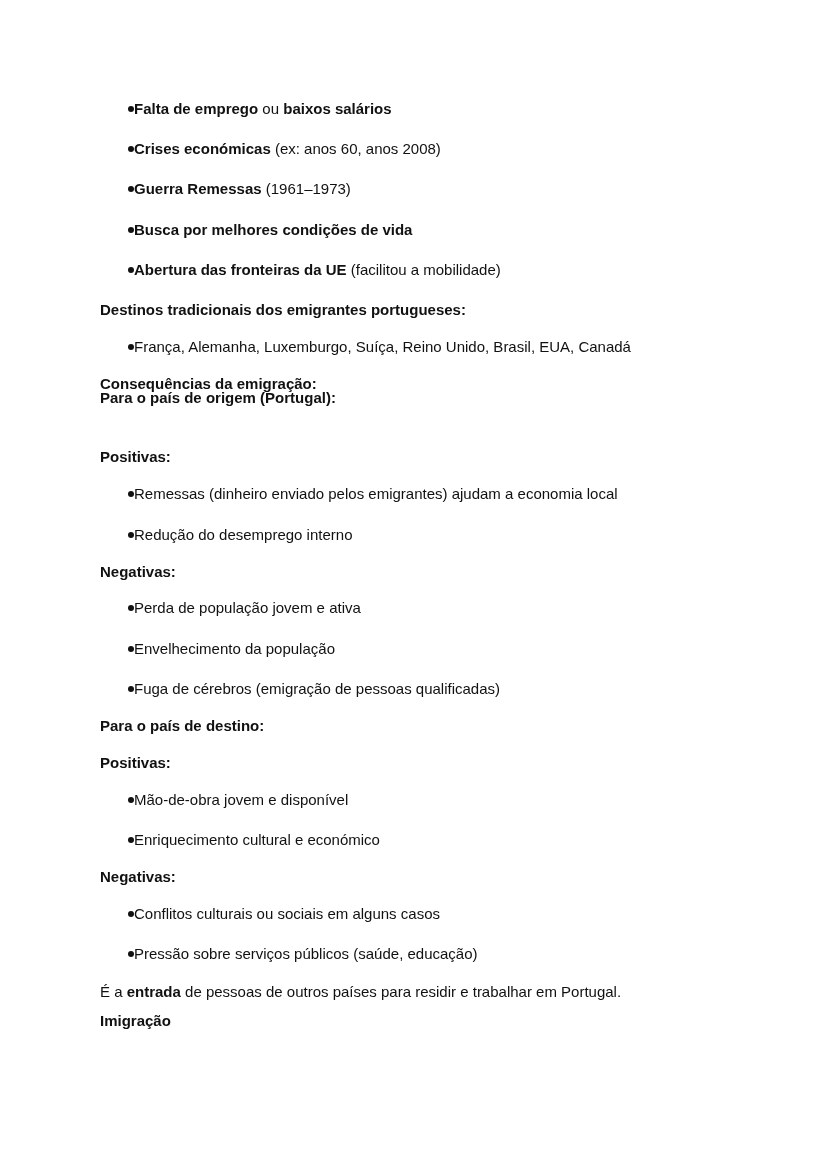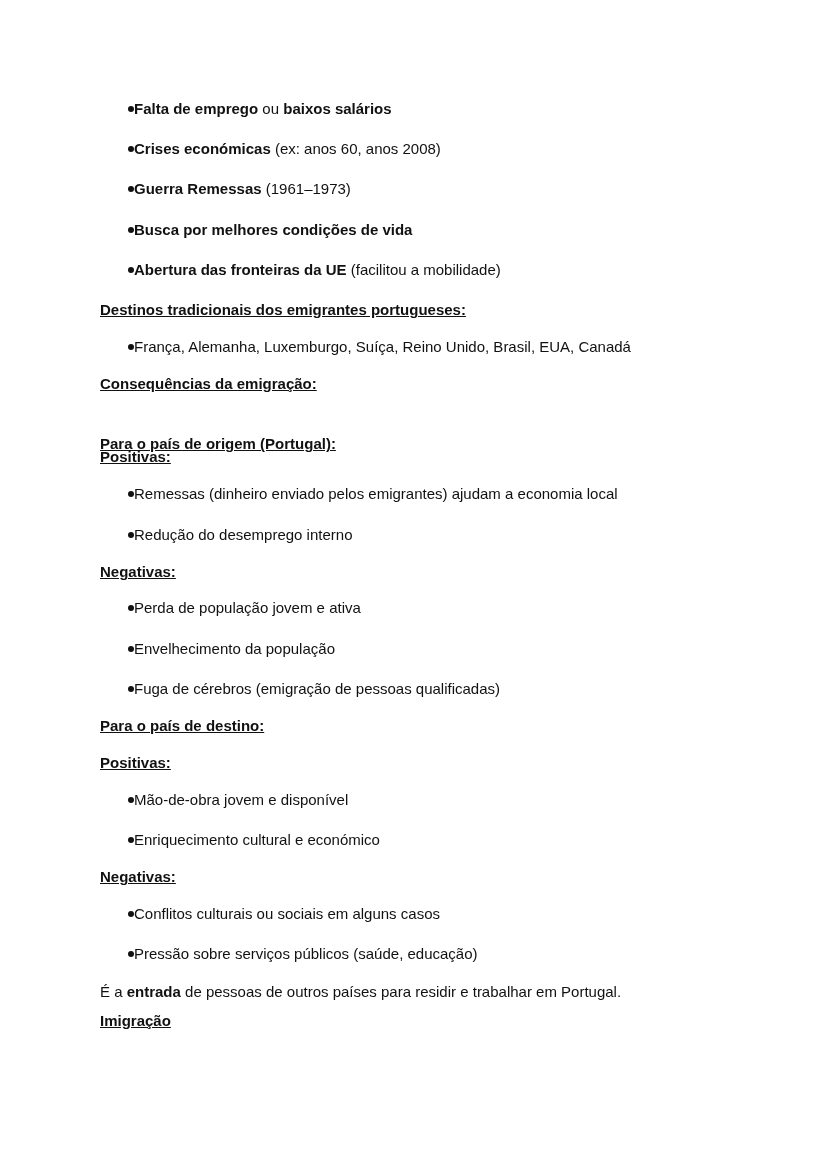--- a/index.html
+++ b/index.html
@@ -2,21 +2,21 @@
 <html><head>
   <meta charset="utf-8">
   <style>
     html, body { margin: 0; padding: 0; background: #ffffff; }
     body {
       width: 828px; height: 1169px; position: relative; overflow: hidden;
       font-family: "Liberation Sans", sans-serif; color: #111111;
       font-size: 15px;
     }
     .line { position: absolute; left: 0; white-space: nowrap; line-height: 18px; }
-    .heading { left: 100px; font-weight: bold; text-decoration: underline; }
+    .heading { left: 100px; font-weight: bold; }
     .para { left: 100px; }
     .bullet-item { left: 125px; }
     .bullet-item .dot {
       display: inline-block; width: 6px; height: 6px; border-radius: 50%;
       background: #111; position: absolute; left: 3px; top: 6px;
     }
     .bullet-item .txt { position: absolute; left: 9px; top: 0; }
     b { font-weight: bold; }
   </style>
 </head>
@@ -43,21 +43,21 @@
   <span class="txt"><b>Abertura das fronteiras da UE</b><span> (facilitou a mobilidade)</span></span>
 </div>
 
 <div class="line heading" style="top:301px">Destinos tradicionais dos emigrantes portugueses:</div>
 <div class="line bullet-item" style="top:338px">
   <span class="dot"></span>
   <span class="txt">França, Alemanha, Luxemburgo, Suíça, Reino Unido, Brasil, EUA, Canadá</span>
 </div>
 
 <div class="line heading" style="top:375px">Consequências da emigração:</div>
-<div class="line heading" style="top:435px">Para o país de origem (Portugal):</div>
+<div class="line heading" style="top:389px">Para o país de origem (Portugal):</div>
 <div class="line heading" style="top:448px">Positivas:</div>
 
 <div class="line bullet-item" style="top:485px">
   <span class="dot"></span>
   <span class="txt">Remessas (dinheiro enviado pelos emigrantes) ajudam a economia local</span>
 </div>
 <div class="line bullet-item" style="top:526px">
   <span class="dot"></span>
   <span class="txt">Redução do desemprego interno</span>
 </div>

